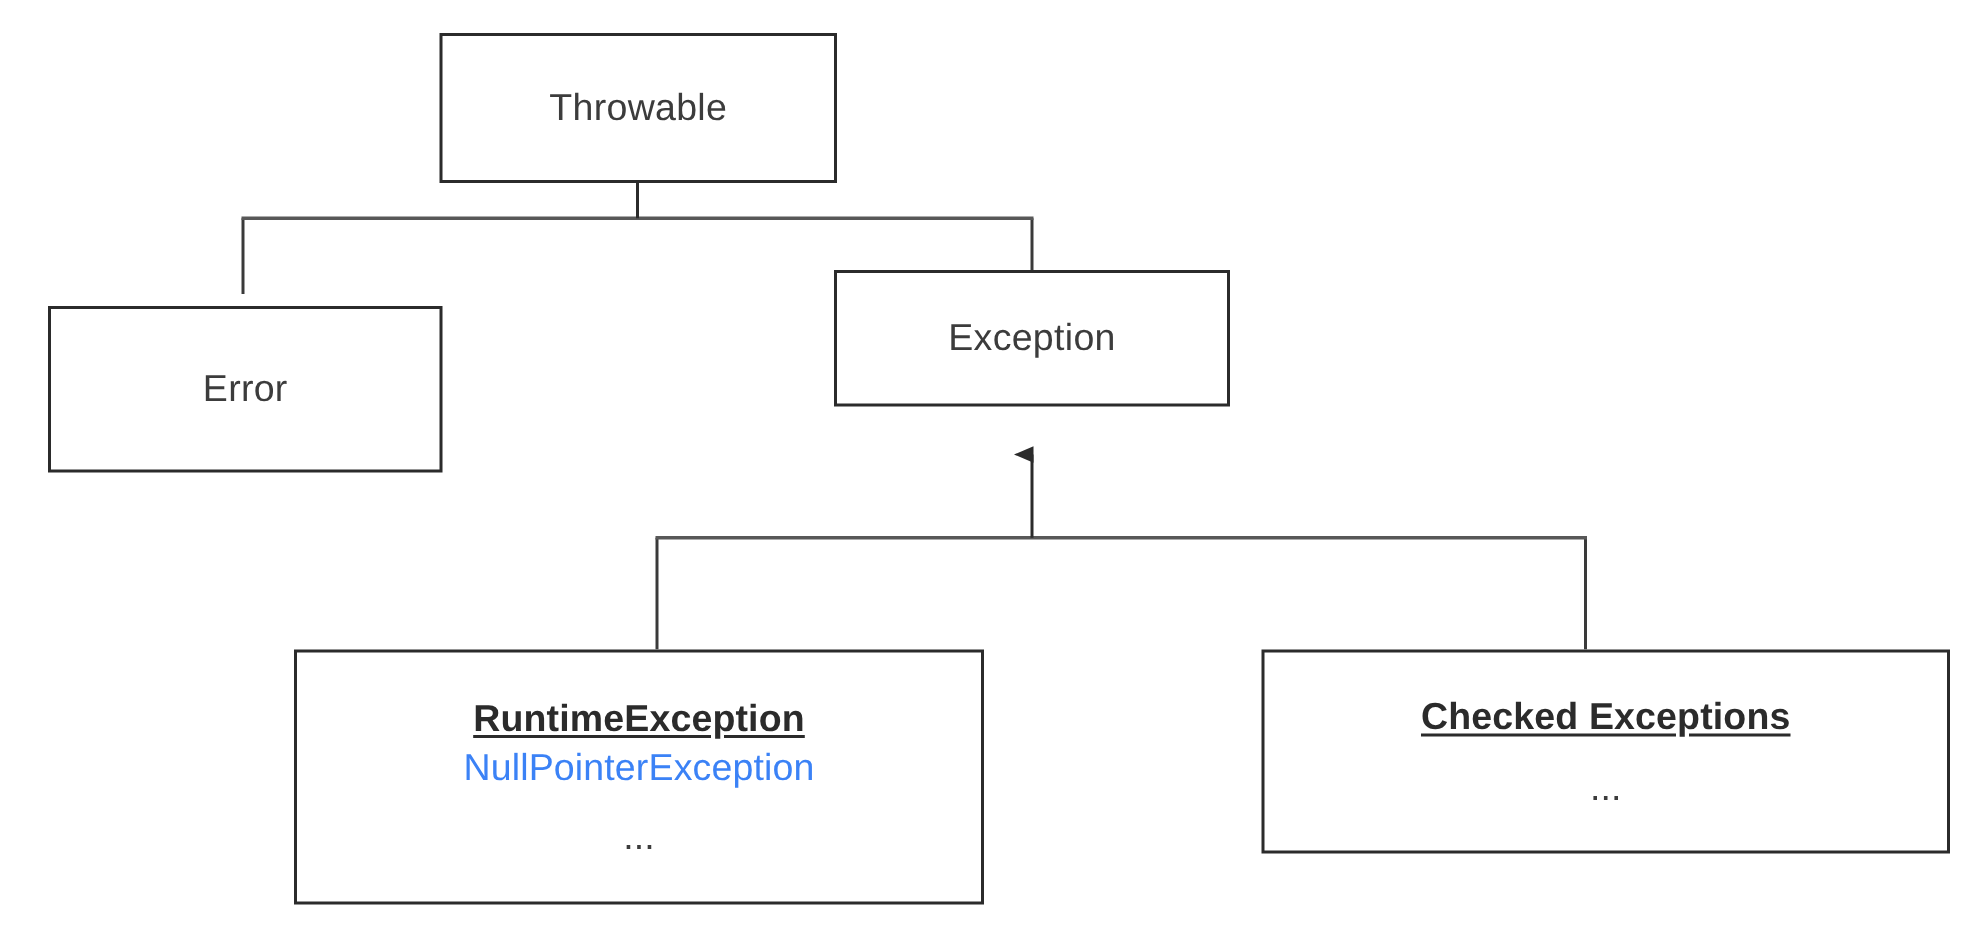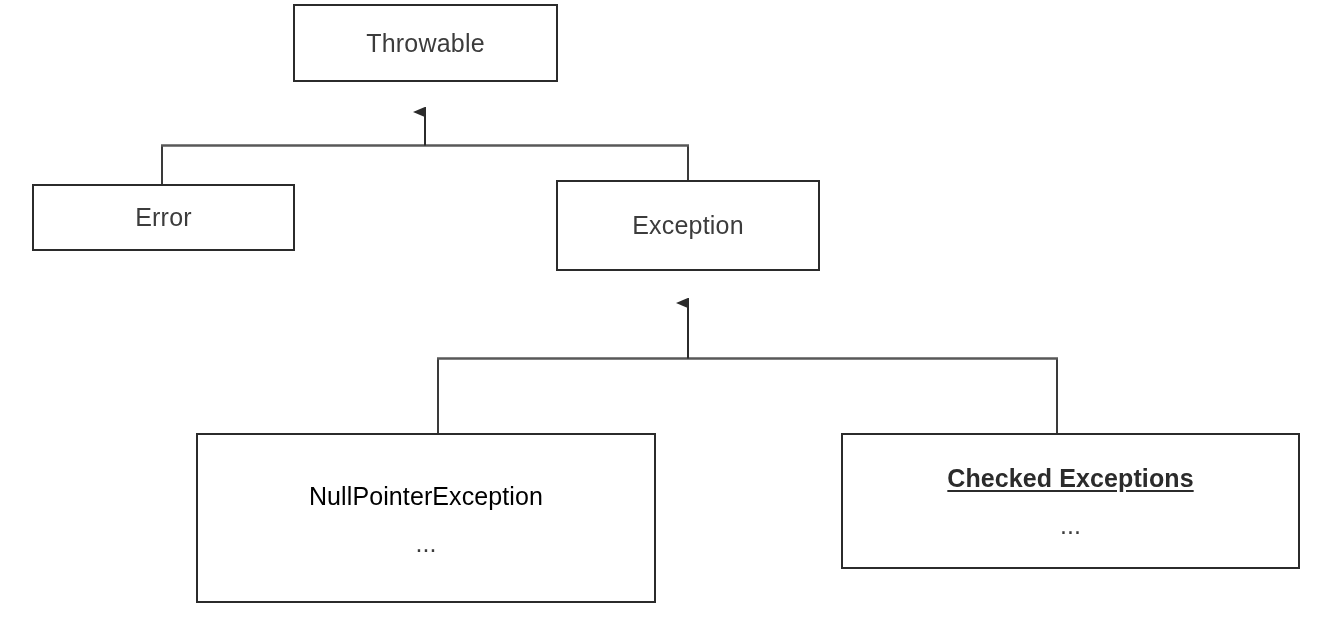--- a/index.html
+++ b/index.html
@@ -48,34 +48,34 @@
     font-weight: 700;
     text-decoration: underline;
     text-underline-offset: 3px;
     color: #2b2b2b;
     letter-spacing: 0.1px;
     margin-bottom: 2px;
   }
   .node-line {
     font-size: 25px;
     font-weight: 400;
-    color: #000000;
+    color: #3b82f6;
     line-height: 1.30;
     letter-spacing: 0.1px;
   }
   .node-ellipsis {
     font-size: 25px;
     color: #3c3c3c;
     margin-top: 18px;
     line-height: 1;
   }
 
   
-  #node-throwable  { left: 293px; top: 4px;   width: 265px; height: 78px; }
-  #node-error      { left: 32px;  top: 184px; width: 263px; height: 67px; }
+  #node-throwable  { left: 293px; top: 22px;   width: 265px; height: 100px; }
+  #node-error      { left: 32px;  top: 204px; width: 263px; height: 111px; }
   #node-exception  { left: 556px; top: 180px; width: 264px; height: 91px; }
   #node-runtime    { left: 196px; top: 433px; width: 460px; height: 170px; }
   #node-checked    { left: 841px; top: 433px; width: 459px; height: 136px; }
 </style>
 </head>
 <body>
 
 <div id="canvas">
 
   <svg id="edges" viewBox="0 0 1320 620" width="1320" height="620" xmlns="http://www.w3.org/2000/svg">
@@ -118,20 +118,21 @@
 
   <div class="node" id="node-error">
     <span class="node-simple">Error</span>
   </div>
 
   <div class="node" id="node-exception">
     <span class="node-simple">Exception</span>
   </div>
 
   <div class="node" id="node-runtime">
+    <span class="node-title">RuntimeException</span>
     <span class="node-line">NullPointerException</span>
     <span class="node-ellipsis">...</span>
   </div>
 
   <div class="node" id="node-checked">
     <span class="node-title">Checked Exceptions</span>
     <span class="node-ellipsis">...</span>
   </div>
 
 </div>

